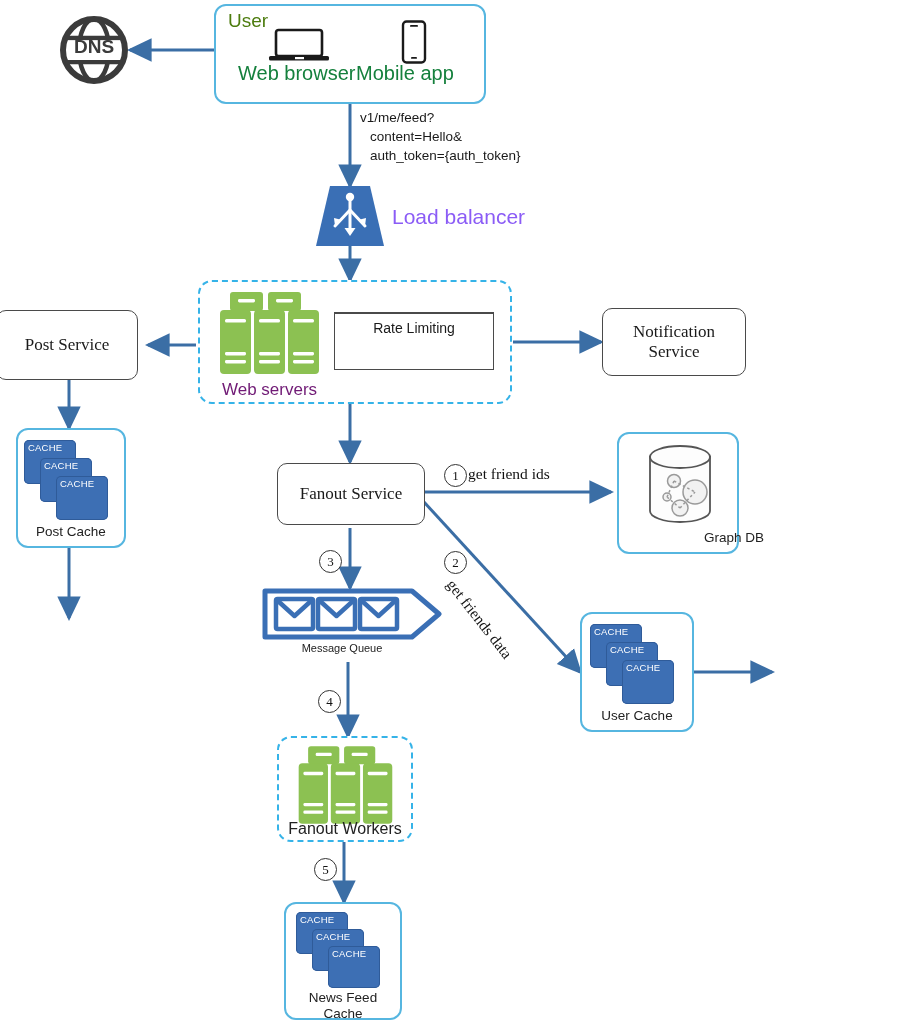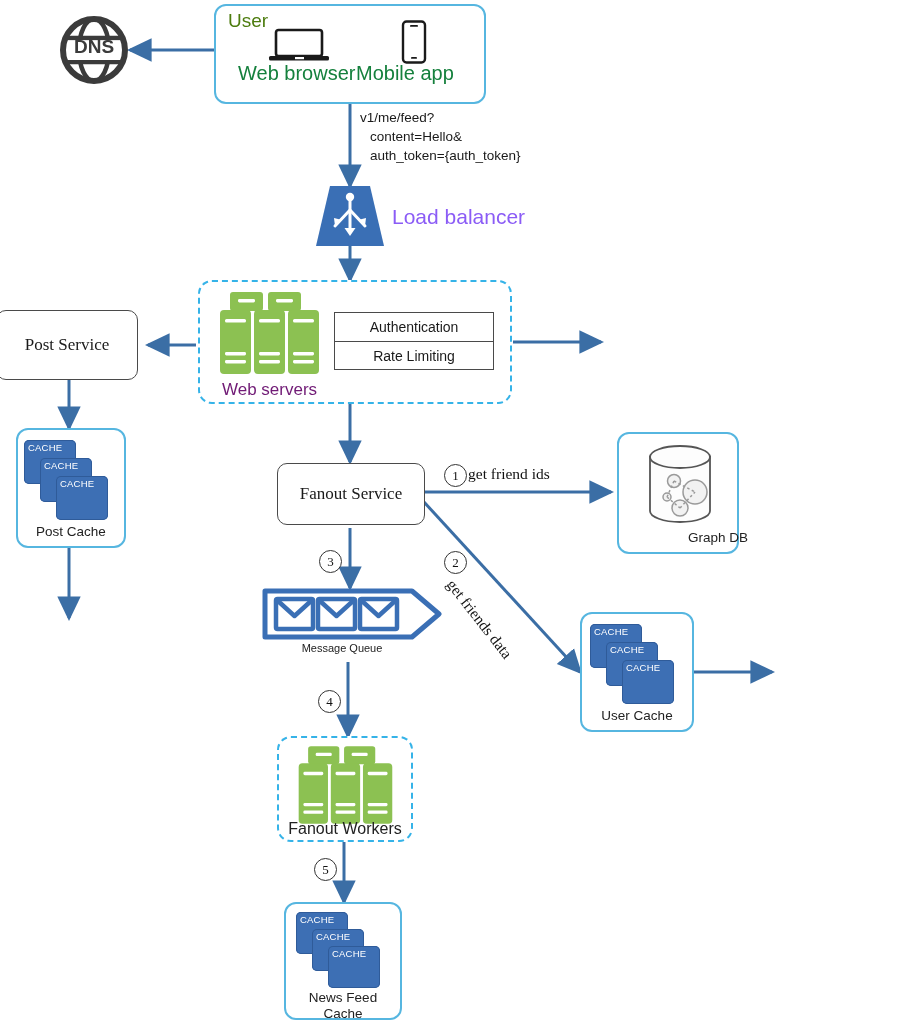--- a/index.html
+++ b/index.html
@@ -163,26 +163,31 @@
         <rect x="11" y="68" width="21" height="3.4" rx="1.4"></rect>
         <rect x="45" y="60" width="21" height="3.4" rx="1.4"></rect>
         <rect x="45" y="68" width="21" height="3.4" rx="1.4"></rect>
         <rect x="79" y="60" width="21" height="3.4" rx="1.4"></rect>
         <rect x="79" y="68" width="21" height="3.4" rx="1.4"></rect>
       </g>
     </svg>
   </div>
 
   <div class="policytbl" style="left:334px;top:312px;width:160px;height:58px;">
-    <div class="policyrow">Authentication</div>
     <div class="policyrow second">Rate Limiting</div>
   </div>
 
   <div class="grouplabel" style="left:222px;top:380px;">Web servers</div>
 
+  <div class="node svcbox" style="left:602px;top:308px;width:144px;height:68px;">
+    <div>
+      <span>Notification</span><br>
+      <span>Service</span>
+    </div>
+  </div>
 
   <div class="node svcbox" style="left:-4px;top:310px;width:142px;height:70px;">
     <span>Post Service</span>
   </div>
 
   <div class="node bluebox" style="left:16px;top:428px;width:110px;height:120px;">
     <div class="cachecard" style="left:6px;top:10px;width:52px;height:44px;">
       <span>CACHE</span>
     </div>
     <div class="cachecard" style="left:22px;top:28px;width:52px;height:44px;">
@@ -216,21 +221,21 @@
       <g fill="#f2f2f2" stroke="#9a9a9a" stroke-width="1.5">
         <circle cx="76" cy="52" r="12"></circle>
         <circle cx="55" cy="41" r="6.5"></circle>
         <circle cx="61" cy="68" r="8"></circle>
         <circle cx="48" cy="57" r="4"></circle>
       </g>
       <g stroke="#9a9a9a" stroke-width="1.5" fill="none" stroke-dasharray="2.5,2.5">
         <path d="M55,41 L48,57 M48,57 L61,68 M61,68 L76,52 M55,41 L76,52"></path>
       </g>
     </svg>
-    <div class="caption" style="left:0;top:96px;padding-left:40px;">Graph DB</div>
+    <div class="caption" style="left:16px;top:96px;padding-left:40px;">Graph DB</div>
   </div>
 
   <div class="node" style="left:262px;top:588px;width:180px;height:52px;">
     <svg width="180" height="52" viewBox="0 0 180 52">
       <path d="M3,3 H150 L177,26 L150,49 H3 Z" fill="#fff" stroke="#3a6fb5" stroke-width="5" stroke-linejoin="round"></path>
       <g fill="#fff" stroke="#3a6fb5" stroke-width="4.5">
         <rect x="14" y="11" width="37" height="30" rx="1.5"></rect>
         <rect x="56" y="11" width="37" height="30" rx="1.5"></rect>
         <rect x="98" y="11" width="37" height="30" rx="1.5"></rect>
       </g>

